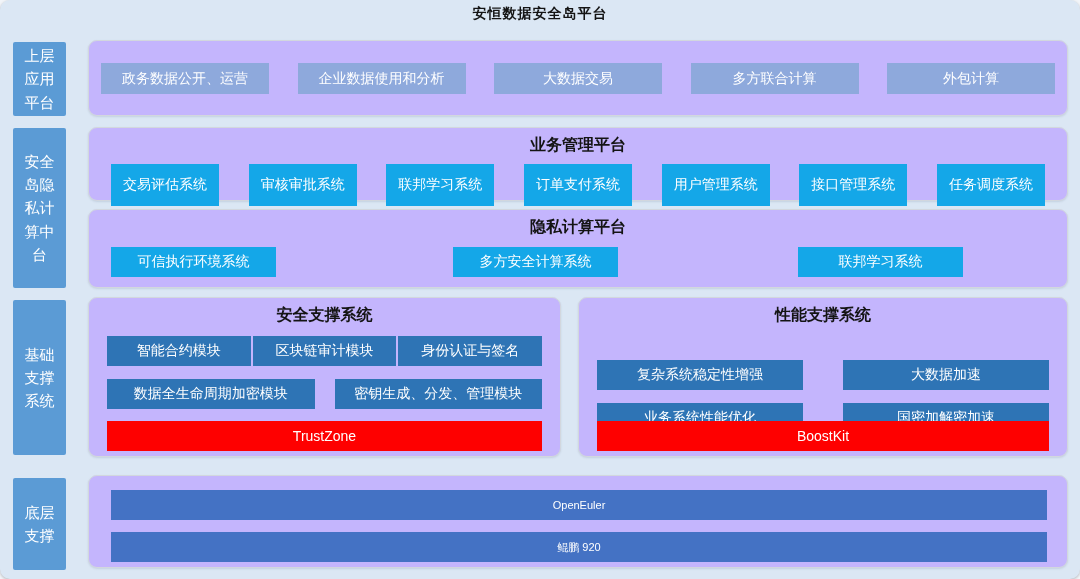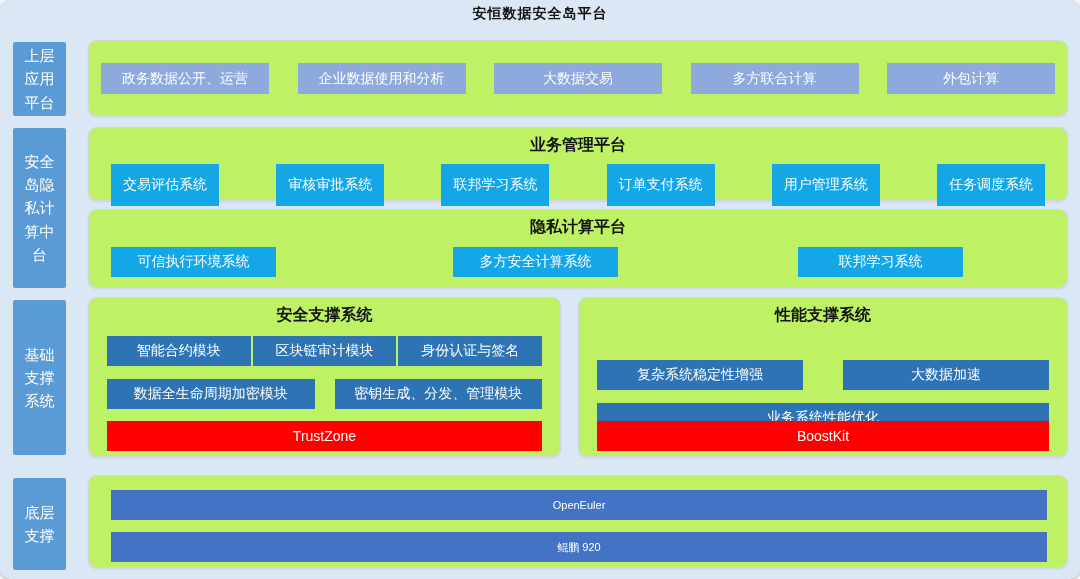--- a/index.html
+++ b/index.html
@@ -17,21 +17,21 @@
   .side-label{
     position:absolute;left:13px;width:53px;background:#5b9bd5;color:#fff;
     display:flex;align-items:center;justify-content:center;text-align:center;
     border-radius:2px;
   }
   .side-label span{
     display:block;width:36px;word-break:break-all;
     font-size:15px;line-height:1.55;
   }
   .card{
-    position:absolute;left:88px;width:980px;background:#bef264;
+    position:absolute;left:88px;width:980px;background:#c4b5fd;
     border:1px solid #d2d7de;border-radius:9px;box-sizing:border-box;
     box-shadow:0 1px 2px rgba(90,110,140,.18);
   }
   .card-title{
     position:absolute;top:7px;left:0;width:100%;text-align:center;
     font-size:16px;font-weight:bold;color:#141414;
   }
   .chip{
     color:#ffffff;font-size:14px;display:flex;align-items:center;
     justify-content:center;white-space:nowrap;box-sizing:border-box;
@@ -115,20 +115,21 @@
   </div>
 
   <div class="card" id="card-business">
     <div class="card-title">业务管理平台</div>
     <div class="business-row">
       <div class="chip cyan">交易评估系统</div>
       <div class="chip cyan">审核审批系统</div>
       <div class="chip cyan">联邦学习系统</div>
       <div class="chip cyan">订单支付系统</div>
       <div class="chip cyan">用户管理系统</div>
+      <div class="chip cyan">接口管理系统</div>
       <div class="chip cyan">任务调度系统</div>
     </div>
   </div>
 
   <div class="card" id="card-privacy">
     <div class="card-title">隐私计算平台</div>
     <div class="chip cyan privacy-chip p0">可信执行环境系统</div>
     <div class="chip cyan privacy-chip p1">多方安全计算系统</div>
     <div class="chip cyan privacy-chip p2">联邦学习系统</div>
   </div>
@@ -148,20 +149,21 @@
   </div>
 
   <div class="card" id="card-performance">
     <div class="card-title">性能支撑系统</div>
     <div class="support-row r1">
       <div class="chip blue">复杂系统稳定性增强</div>
       <div class="chip blue">大数据加速</div>
     </div>
     <div class="support-row r2">
       <div class="chip blue">业务系统性能优化</div>
+      <div class="chip blue">国密加解密加速</div>
     </div>
     <div class="chip red highlight-row">BoostKit</div>
   </div>
 
   <div class="card" id="card-bottom">
     <div class="chip royal bottom-bar b0">OpenEuler</div>
     <div class="chip royal bottom-bar b1">鲲鹏 920</div>
   </div>
 
 </div>

